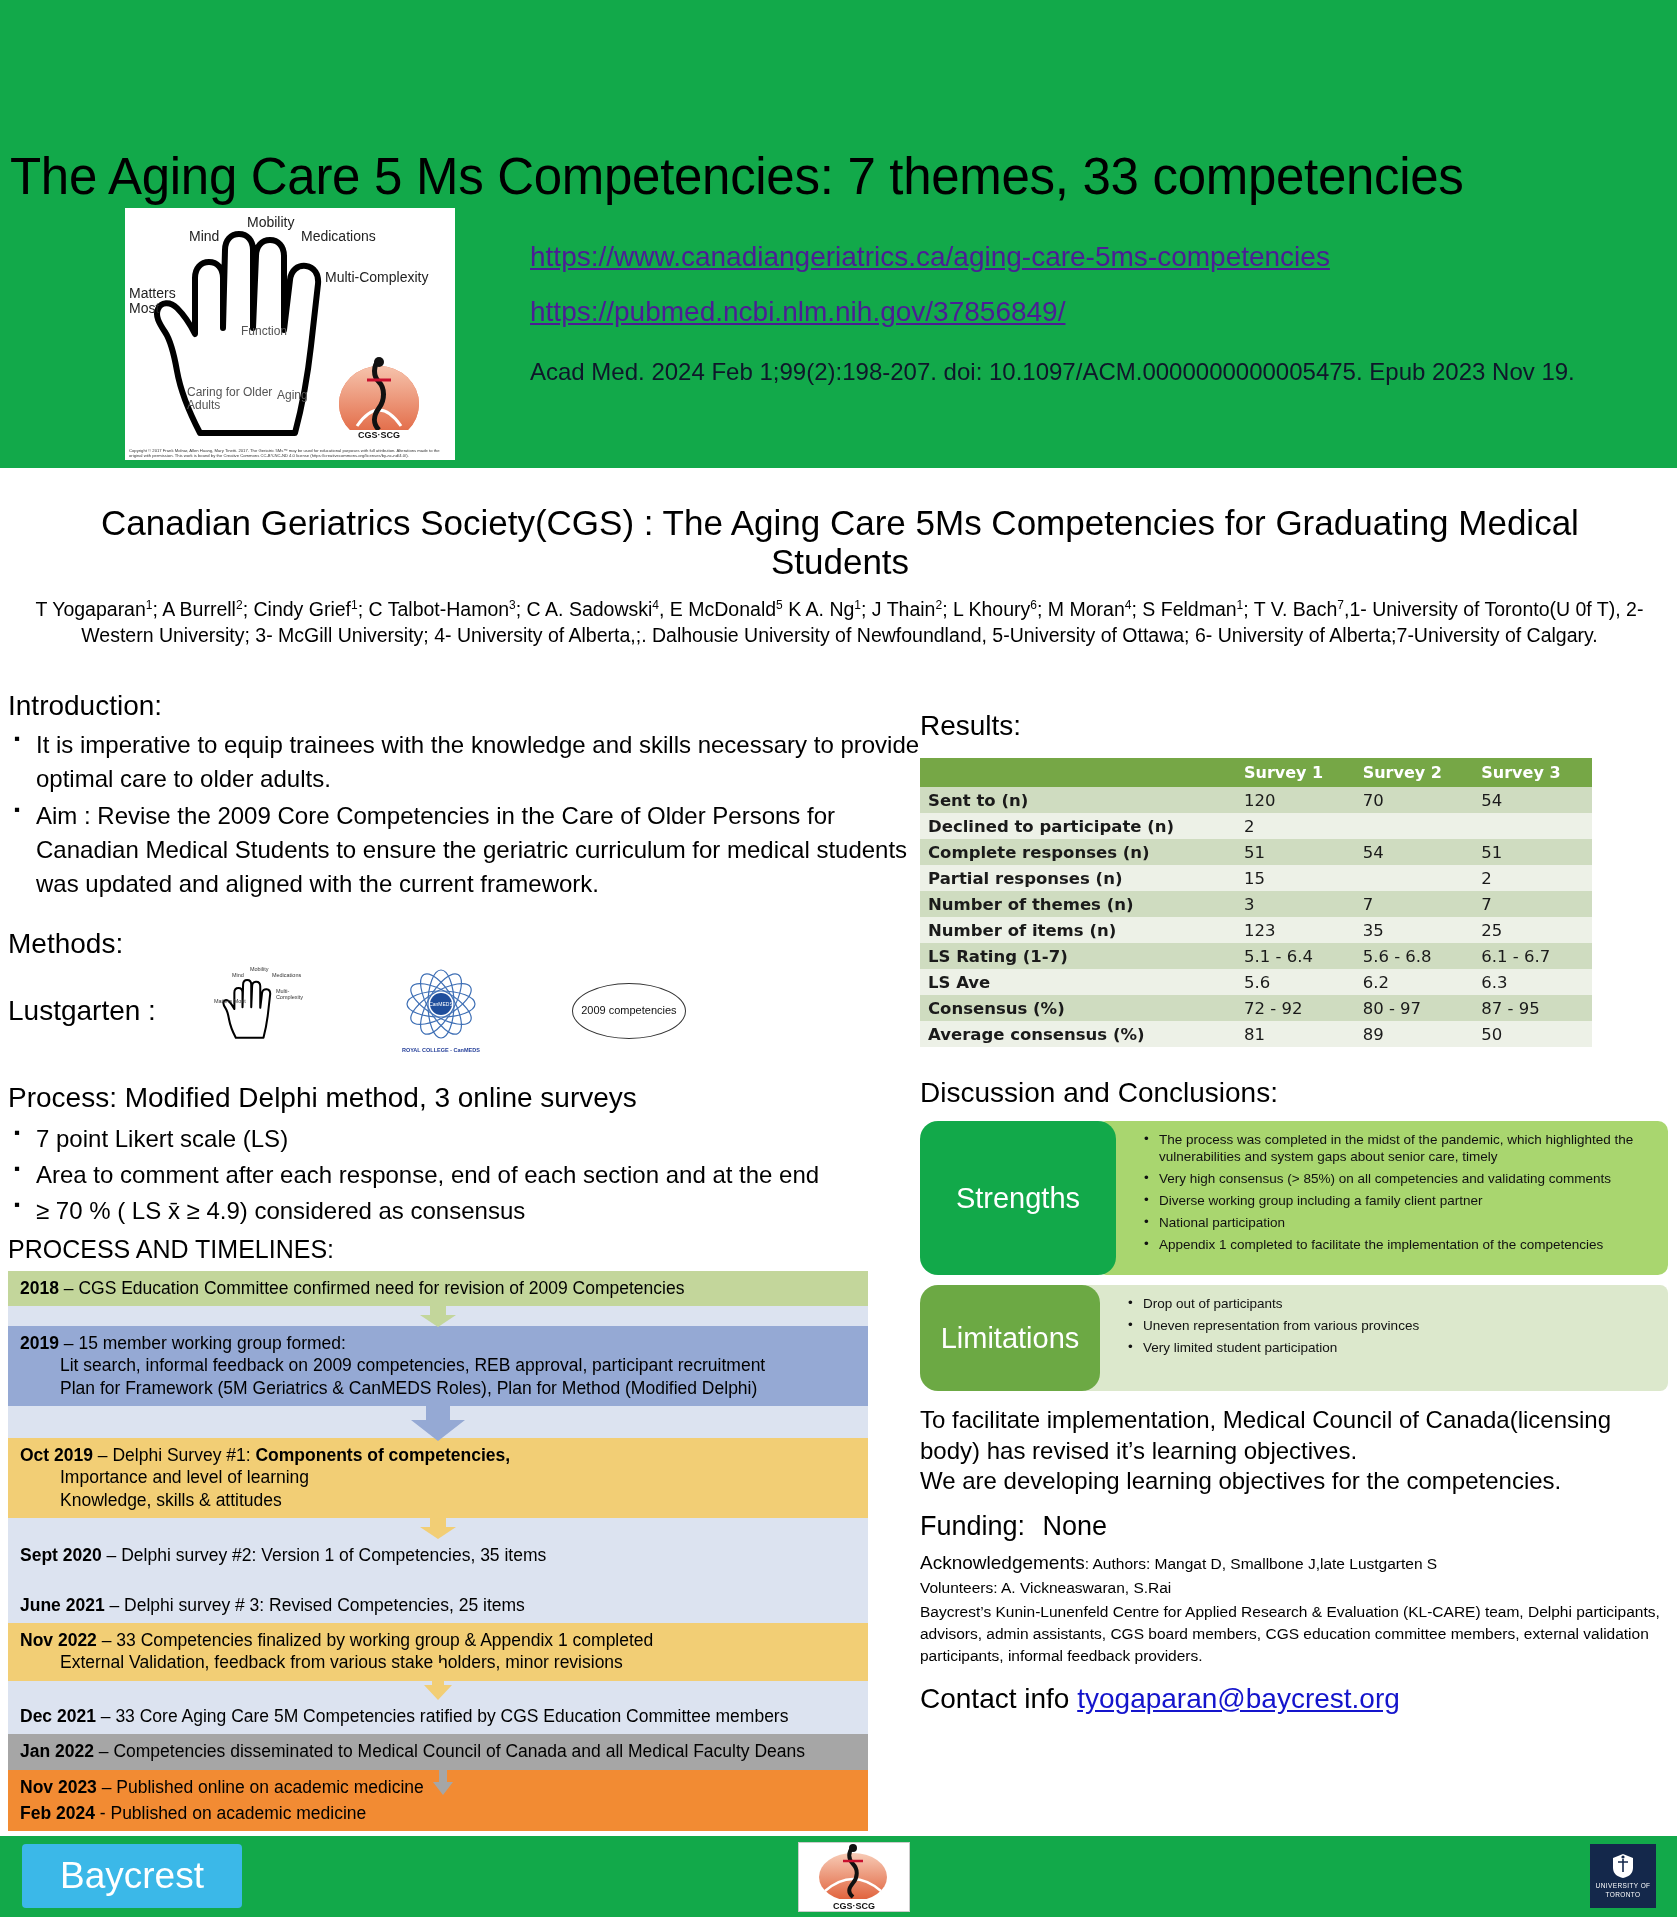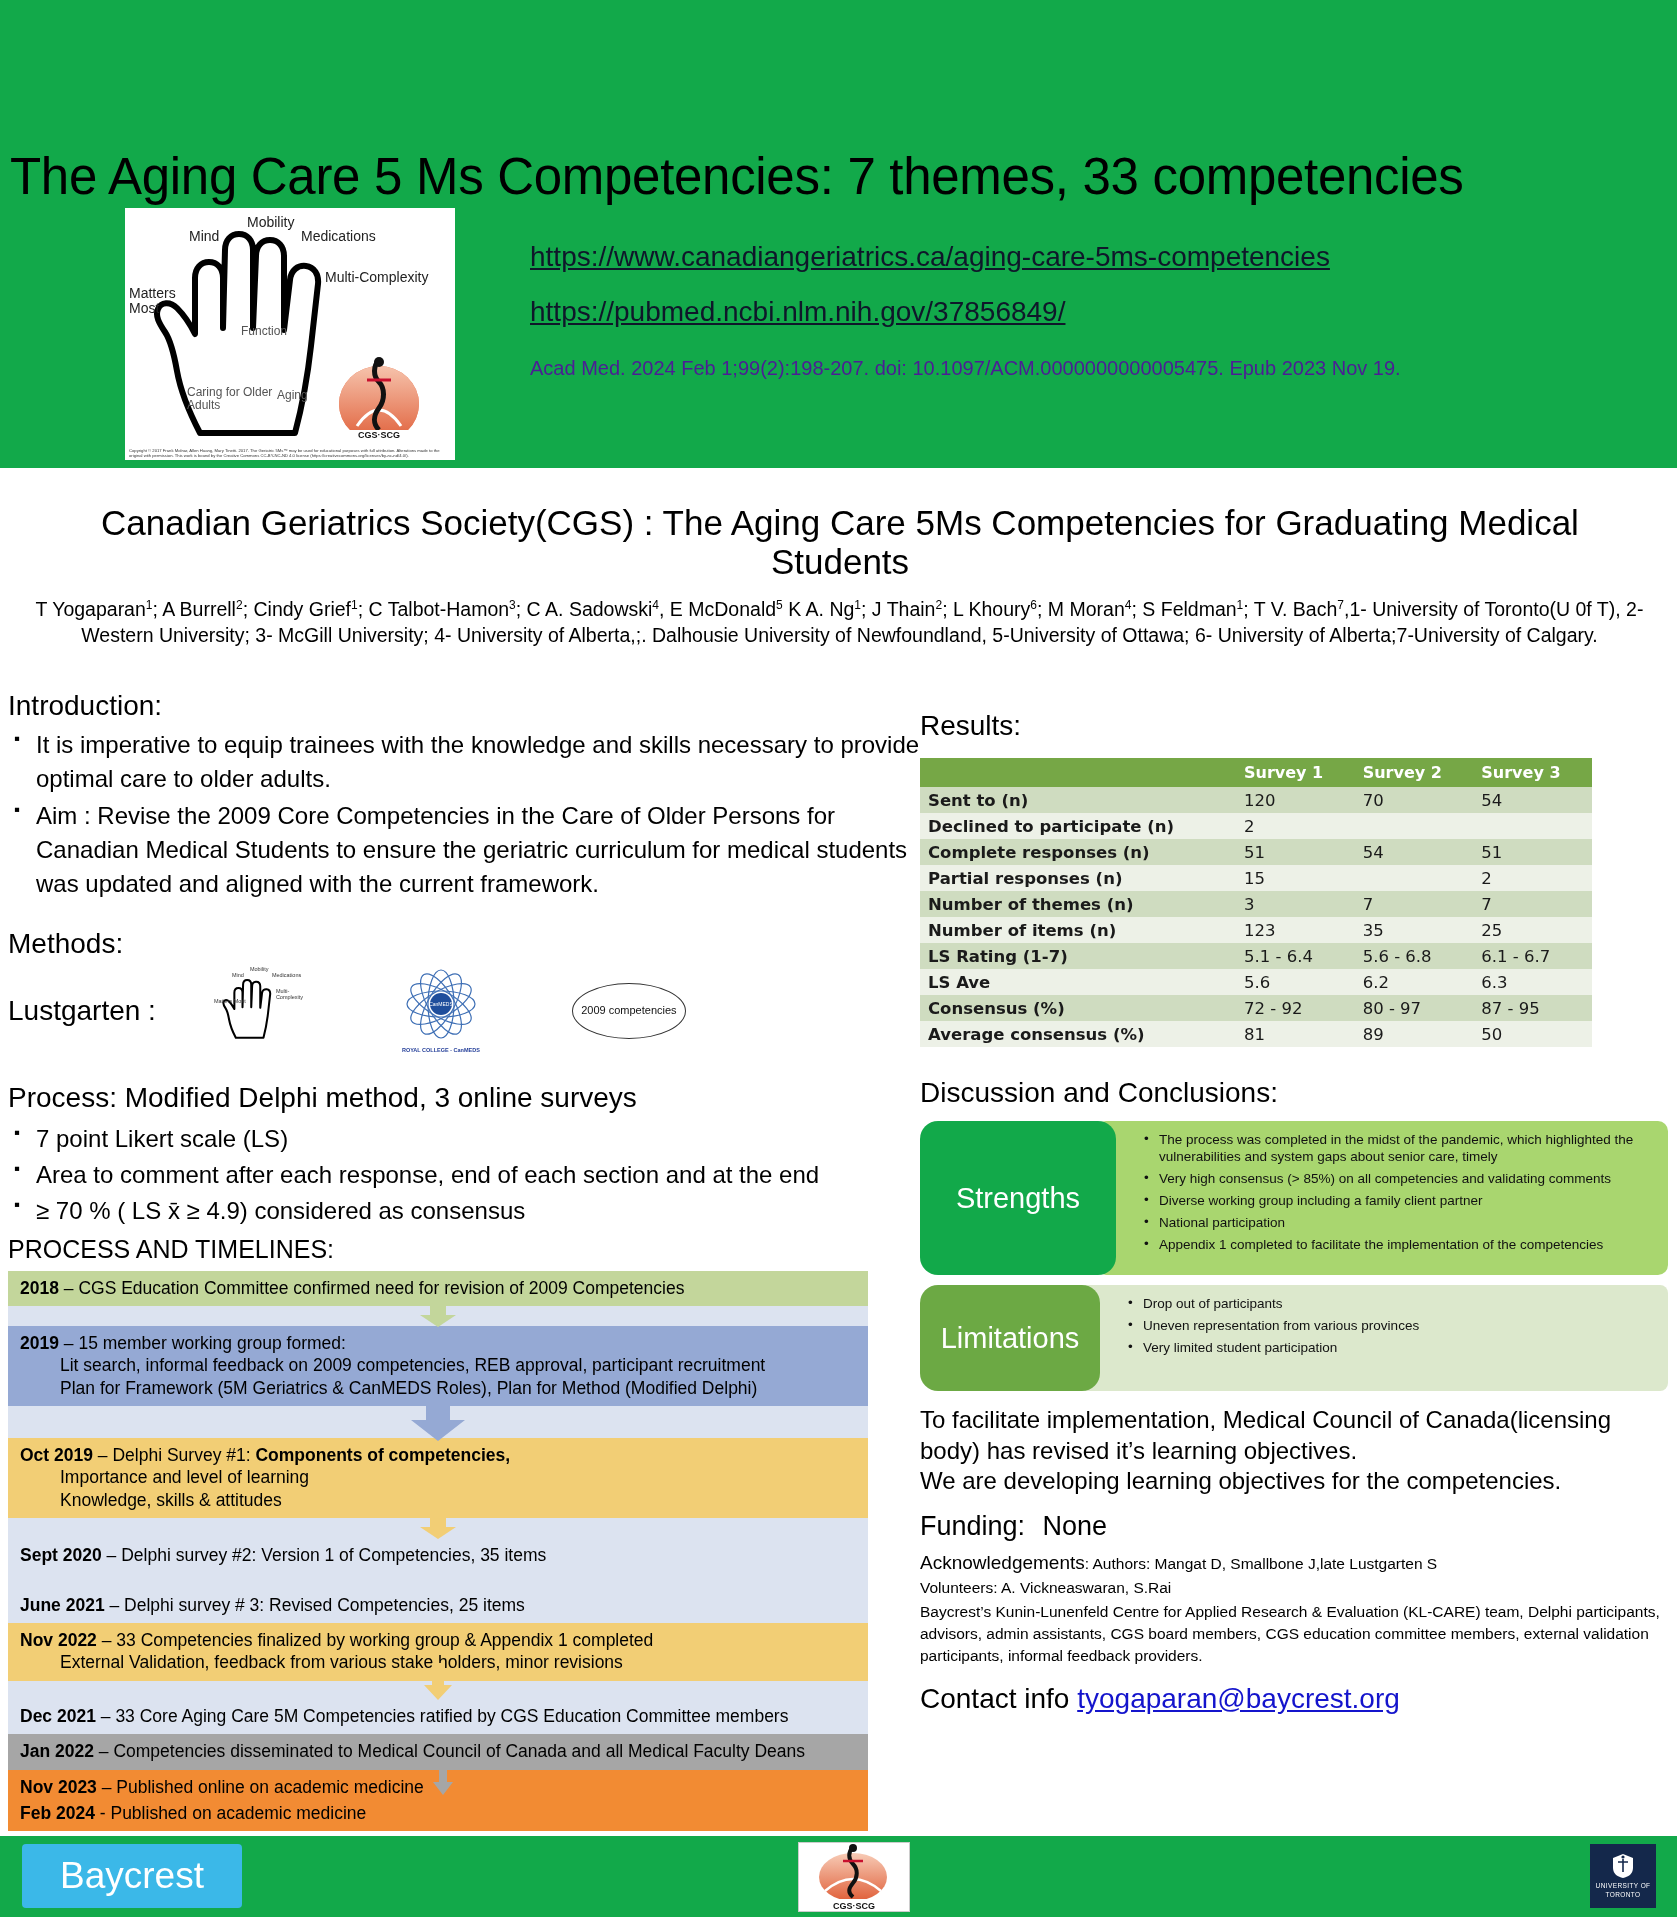--- a/index.html
+++ b/index.html
@@ -10,23 +10,23 @@
   #poster-title{position:absolute;left:10px;top:150px;width:1640px;font-size:51px;font-weight:normal;line-height:1.05;
     font-family:"Liberation Sans Narrow","Liberation Sans",sans-serif;letter-spacing:-0.3px;white-space:nowrap;}
 
   #hand-figure{position:absolute;left:125px;top:208px;width:330px;height:252px;background:#fff;overflow:hidden;}
   #hand-figure svg{position:absolute;left:0;top:0;}
   .hand-lbl{position:absolute;font-size:14px;color:#222;font-family:"Liberation Sans",sans-serif;line-height:1.1;}
   .hand-lbl.gray{color:#555;font-size:12px;}
   #copyright-note{position:absolute;left:4px;bottom:2px;width:324px;font-size:4.2px;line-height:1.25;color:#333;}
 
   #link-block{position:absolute;left:530px;top:243px;width:1140px;}
-  .poster-link{display:block;color:#0f172a;text-decoration:underline;font-size:28px;line-height:1.0;margin-bottom:27px;
+  .poster-link{display:block;color:#4c1d95;text-decoration:underline;font-size:28px;line-height:1.0;margin-bottom:27px;
     font-family:"Liberation Sans Narrow","Liberation Sans",sans-serif;}
-  #citation{font-size:20px;line-height:1.55;color:#4c1d95;width:1130px;}
+  #citation{font-size:24px;line-height:1.55;color:#0f172a;width:1130px;}
 
   
   #subtitle{position:absolute;left:30px;top:503px;width:1620px;text-align:center;font-size:35px;line-height:1.12;
     font-family:"Liberation Sans Narrow","Liberation Sans",sans-serif;}
   #authors{position:absolute;left:22px;top:597px;width:1635px;text-align:center;font-size:19.5px;line-height:1.32;
     font-family:"Liberation Sans Narrow","Liberation Sans",sans-serif;}
   #authors sup{font-size:12px;}
 
   
   #col-left{position:absolute;left:8px;top:690px;width:912px;}

